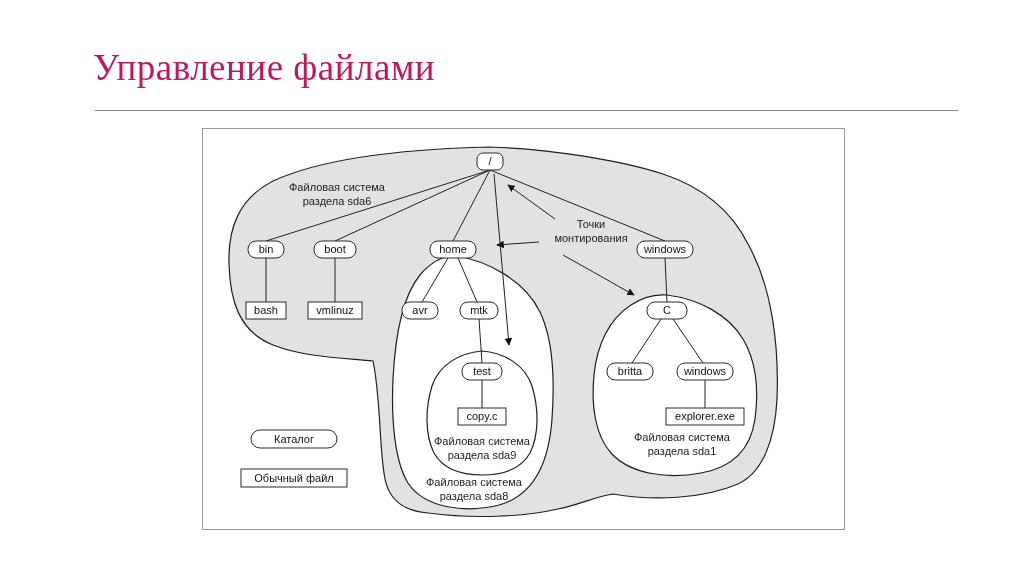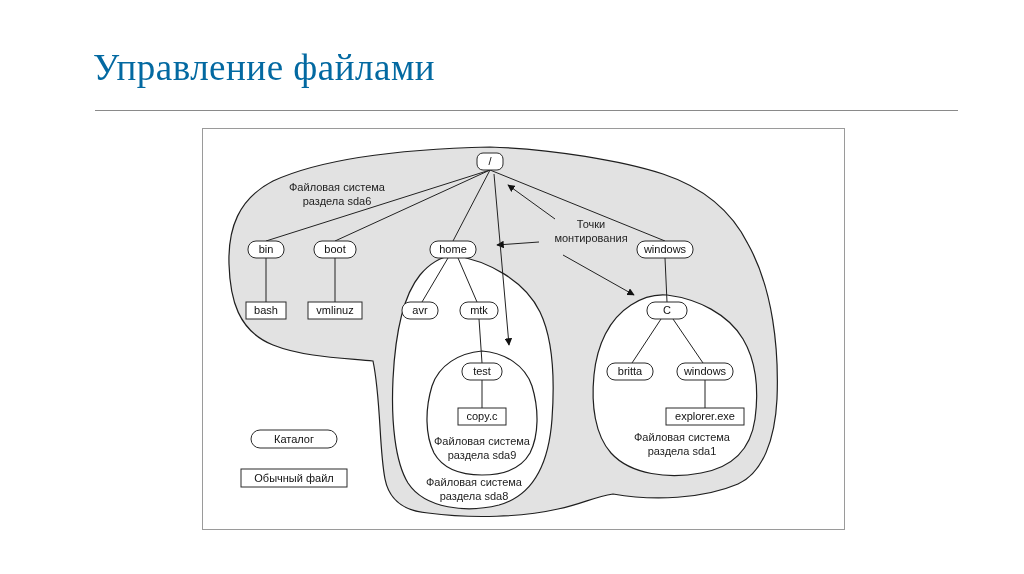--- a/index.html
+++ b/index.html
@@ -1,19 +1,19 @@
 <!DOCTYPE html>
 <html><head>
 <meta charset="utf-8">
 <style>
   html,body{margin:0;padding:0;background:#fff;}
   .slide{position:relative;width:1024px;height:574px;background:#ffffff;overflow:hidden;
          font-family:"Liberation Sans",sans-serif;}
   .title{position:absolute;left:93px;top:46px;font-family:"Liberation Serif","DejaVu Serif",serif;
-         font-size:37px;color:#0369a1;letter-spacing:.5px;}
+         font-size:37px;color:#be185d;letter-spacing:.5px;}
   .title-rule{position:absolute;left:95px;top:110px;width:863px;height:1px;background:#8a8a8a;}
   .diagram-box{position:absolute;left:202px;top:128px;width:643px;height:402px;
                border:1px solid #9a9a9a;box-sizing:border-box;background:#fff;}
   .edge{stroke:#222;stroke-width:1;fill:none;}
   .blob-gray{fill:#e2e2e2;stroke:#1f1f1f;stroke-width:1.2;}
   .blob-white{fill:#ffffff;stroke:#1f1f1f;stroke-width:1.2;}
   .node-shape{fill:#ffffff;stroke:#2a2a2a;stroke-width:1;}
   .ntext{font:11px "Liberation Sans",sans-serif;fill:#111;text-anchor:middle;}
   .cap{font:11px "Liberation Sans",sans-serif;fill:#222;text-anchor:middle;}
 </style>

